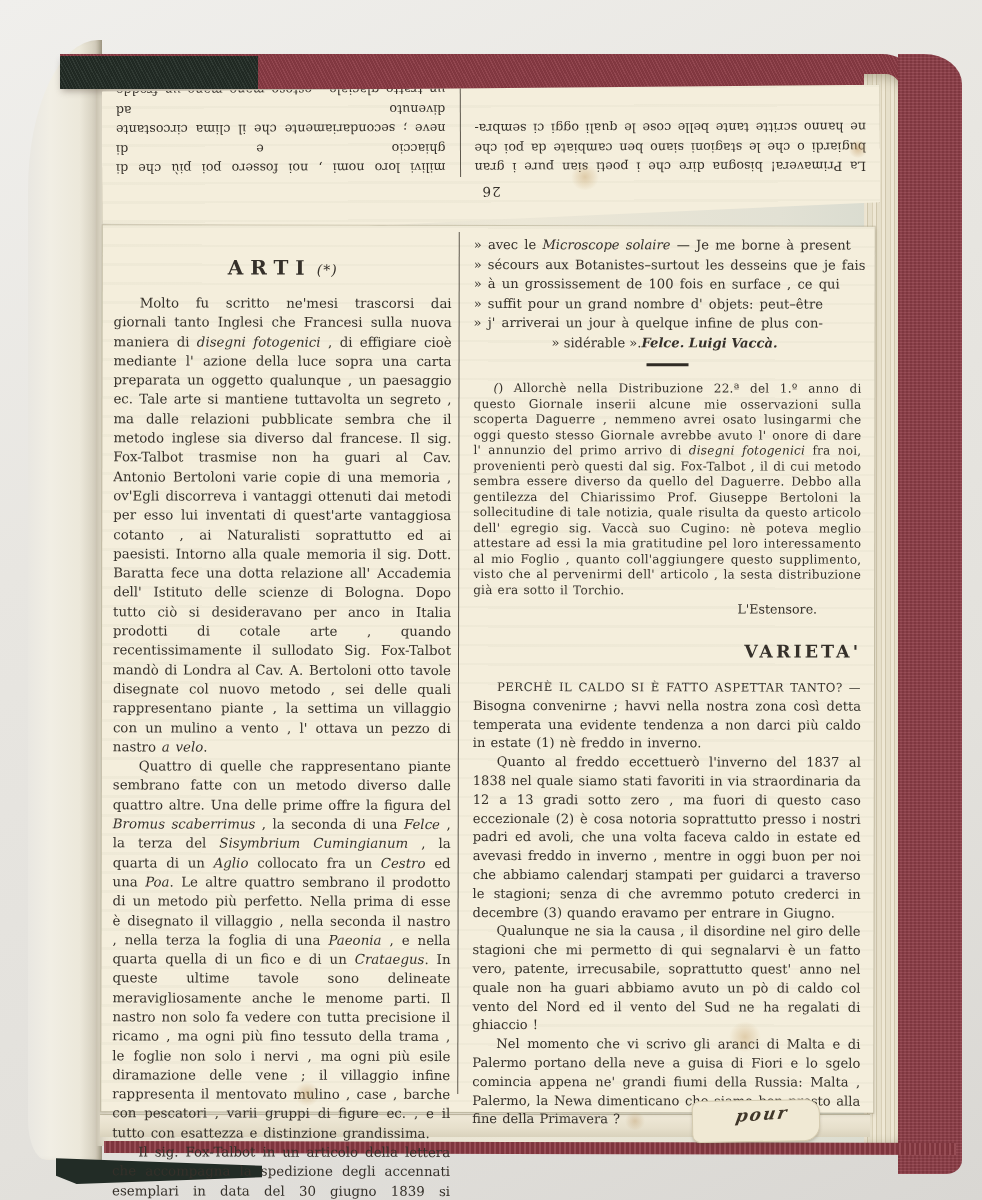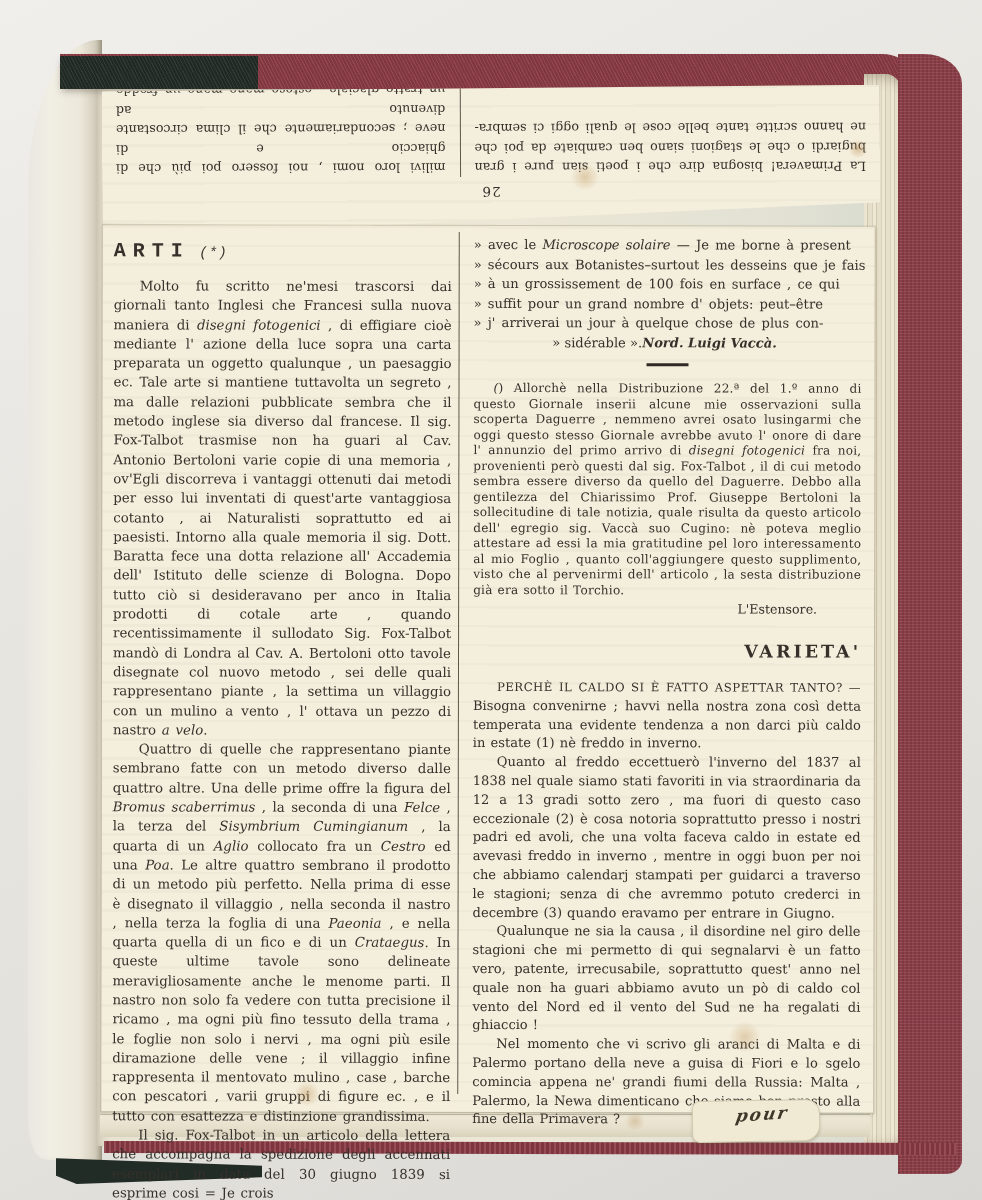--- a/index.html
+++ b/index.html
@@ -55,21 +55,21 @@
   #strip-cols{display:flex;}
   .strip-col{font-size:12.7px;line-height:19.4px;text-align:justify;text-align-last:justify;}
   .strip-col.a{width:392px;padding-right:14px;}
   .strip-col.b{width:330px;padding-left:14px;border-left:1px solid rgba(55,50,40,.8);}
 
   #main-clip{left:102px;top:226px;width:772px;height:886px;transform:rotate(.1deg);}
   #col-rule{position:absolute;left:356px;top:6px;height:862px;width:1px;background:rgba(55,50,40,.8);}
   #col-left{position:absolute;left:11px;top:12px;width:338px;}
   #col-right{position:absolute;left:371px;top:9px;width:388px;}
 
-  #arti-heading{text-align:left;margin:2px 0 14px 0;font-family:Liberation Mono, monospace;}
+  #arti-heading{text-align:center;margin:18px 0 14px 0;}
   #arti-heading .h{font-weight:bold;font-size:20px;letter-spacing:7px;}
   #arti-heading .n{font-style:italic;font-size:14px;letter-spacing:1px;}
   .para{font-size:13.35px;line-height:19.3px;text-align:justify;text-indent:26px;word-spacing:1.5px;}
   em{font-style:italic;}
 
   .quote-line{font-size:13.1px;line-height:19.5px;white-space:nowrap;word-spacing:2px;}
   #quote-last{display:flex;justify-content:center;font-size:13.1px;line-height:19.5px;}
   #attribution{font-style:italic;font-weight:bold;padding-right:6px;}
   #divider{width:42px;height:3px;background:#2f2b24;margin:11px auto 15px auto;}
   #footnote{font-style:italic;font-size:12.1px;line-height:15.5px;text-align:justify;
@@ -140,25 +140,25 @@
         </div>
     </div>
 
     <div id="col-right">
       <div>
 
           <div class="quote-line"><span>» avec le </span><em>Microscope solaire</em><span> — Je me borne à present</span></div>
           <div class="quote-line"><span>» sécours aux Botanistes–surtout les desseins que je fais</span></div>
           <div class="quote-line"><span>» à un grossissement de 100 fois en surface , ce qui</span></div>
           <div class="quote-line"><span>» suffit pour un grand nombre d' objets: peut–être</span></div>
-          <div class="quote-line"><span>» j' arriverai un jour à quelque chose de plus con-</span></div>
+          <div class="quote-line"><span>» j' arriverai un jour à quelque infine de plus con-</span></div>
         </div>
       <div id="quote-last">
         <span>» sidérable ».</span>
-        <span id="attribution">Nord. Luigi Vaccà.</span>
+        <span id="attribution">Felce. Luigi Vaccà.</span>
       </div>
       <div id="divider"></div>
       <div id="footnote"><span>(</span><em>) Allorchè nella Distribuzione 22.ª del 1.º anno di questo Giornale inserii alcune mie osservazioni sulla scoperta Daguerre , nemmeno avrei osato lusingarmi che oggi questo stesso Giornale avrebbe avuto l' onore di dare l' annunzio del primo arrivo di </em><span>disegni fotogenici</span><em> fra noi, provenienti però questi dal sig. Fox-Talbot , il di cui metodo sembra essere diverso da quello del Daguerre. Debbo alla gentilezza del Chiarissimo Prof. Giuseppe Bertoloni la sollecitudine di tale notizia, quale risulta da questo articolo dell' egregio sig. Vaccà suo Cugino: nè poteva meglio attestare ad essi la mia gratitudine pel loro interessamento al mio Foglio , quanto coll'aggiungere questo supplimento, visto che al pervenirmi dell' articolo , la sesta distribuzione già era sotto il Torchio.</em></div>
       <div id="estensore">L'Estensore.</div>
       <div id="varieta-heading">VARIETA'</div>
       <div class="vpara">
         <span class="lead-caps">PERCHÈ IL CALDO SI È FATTO ASPETTAR TANTO? — </span><span>Bisogna convenirne ; havvi nella nostra zona così detta temperata una evidente tendenza a non darci più caldo in estate (1) nè freddo in inverno.</span>
       </div>
       <div>
 

